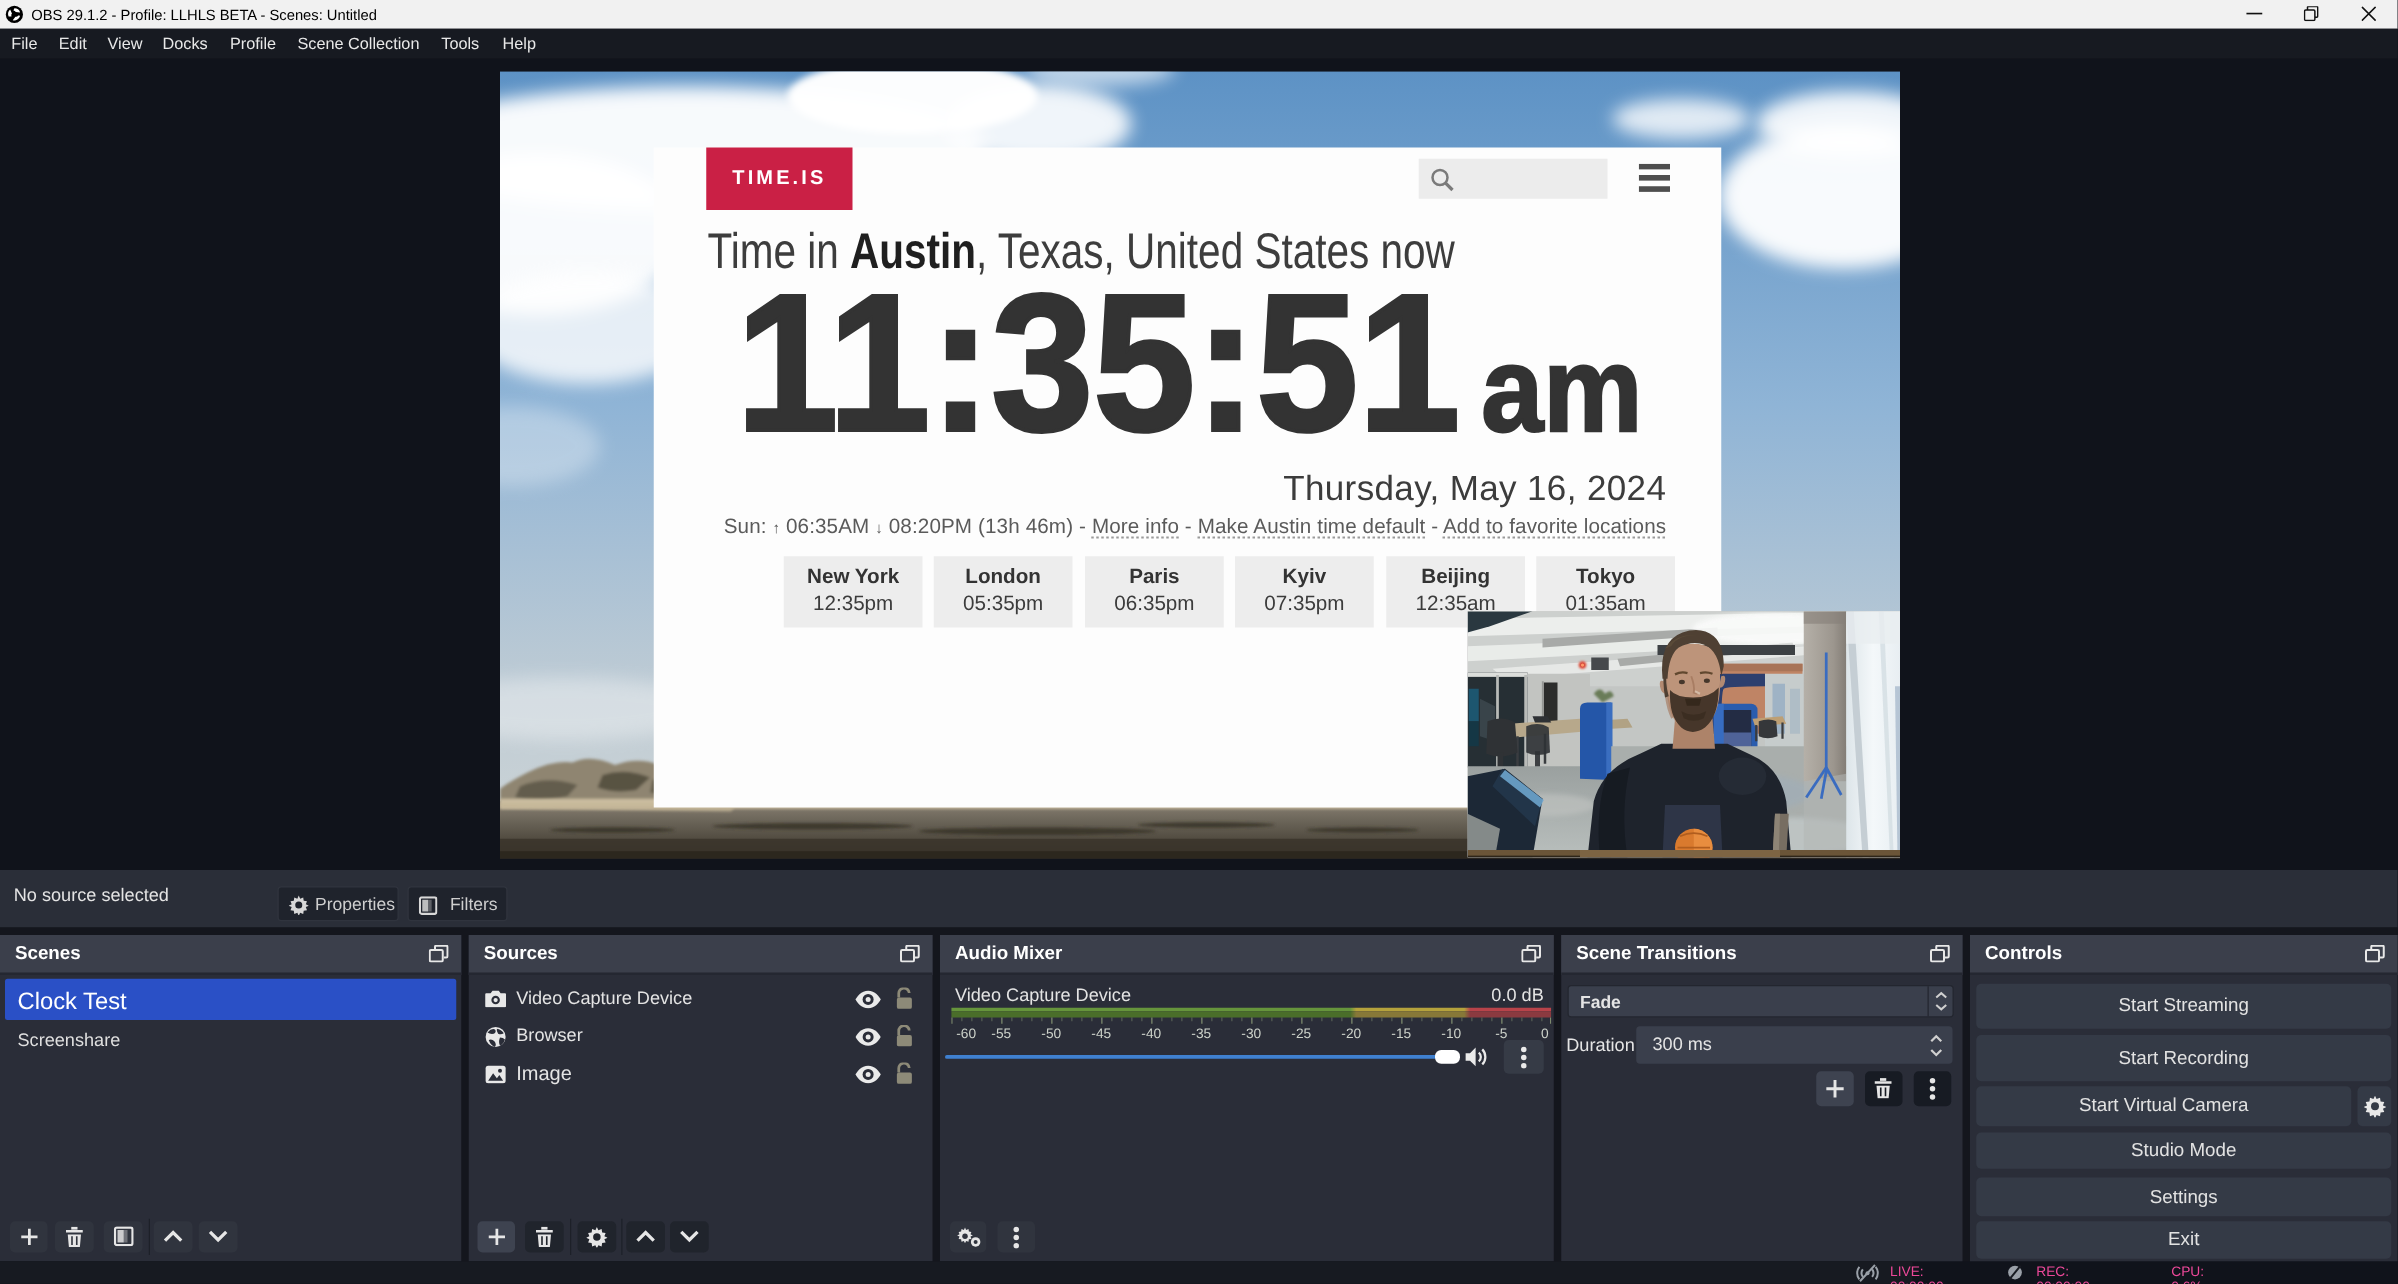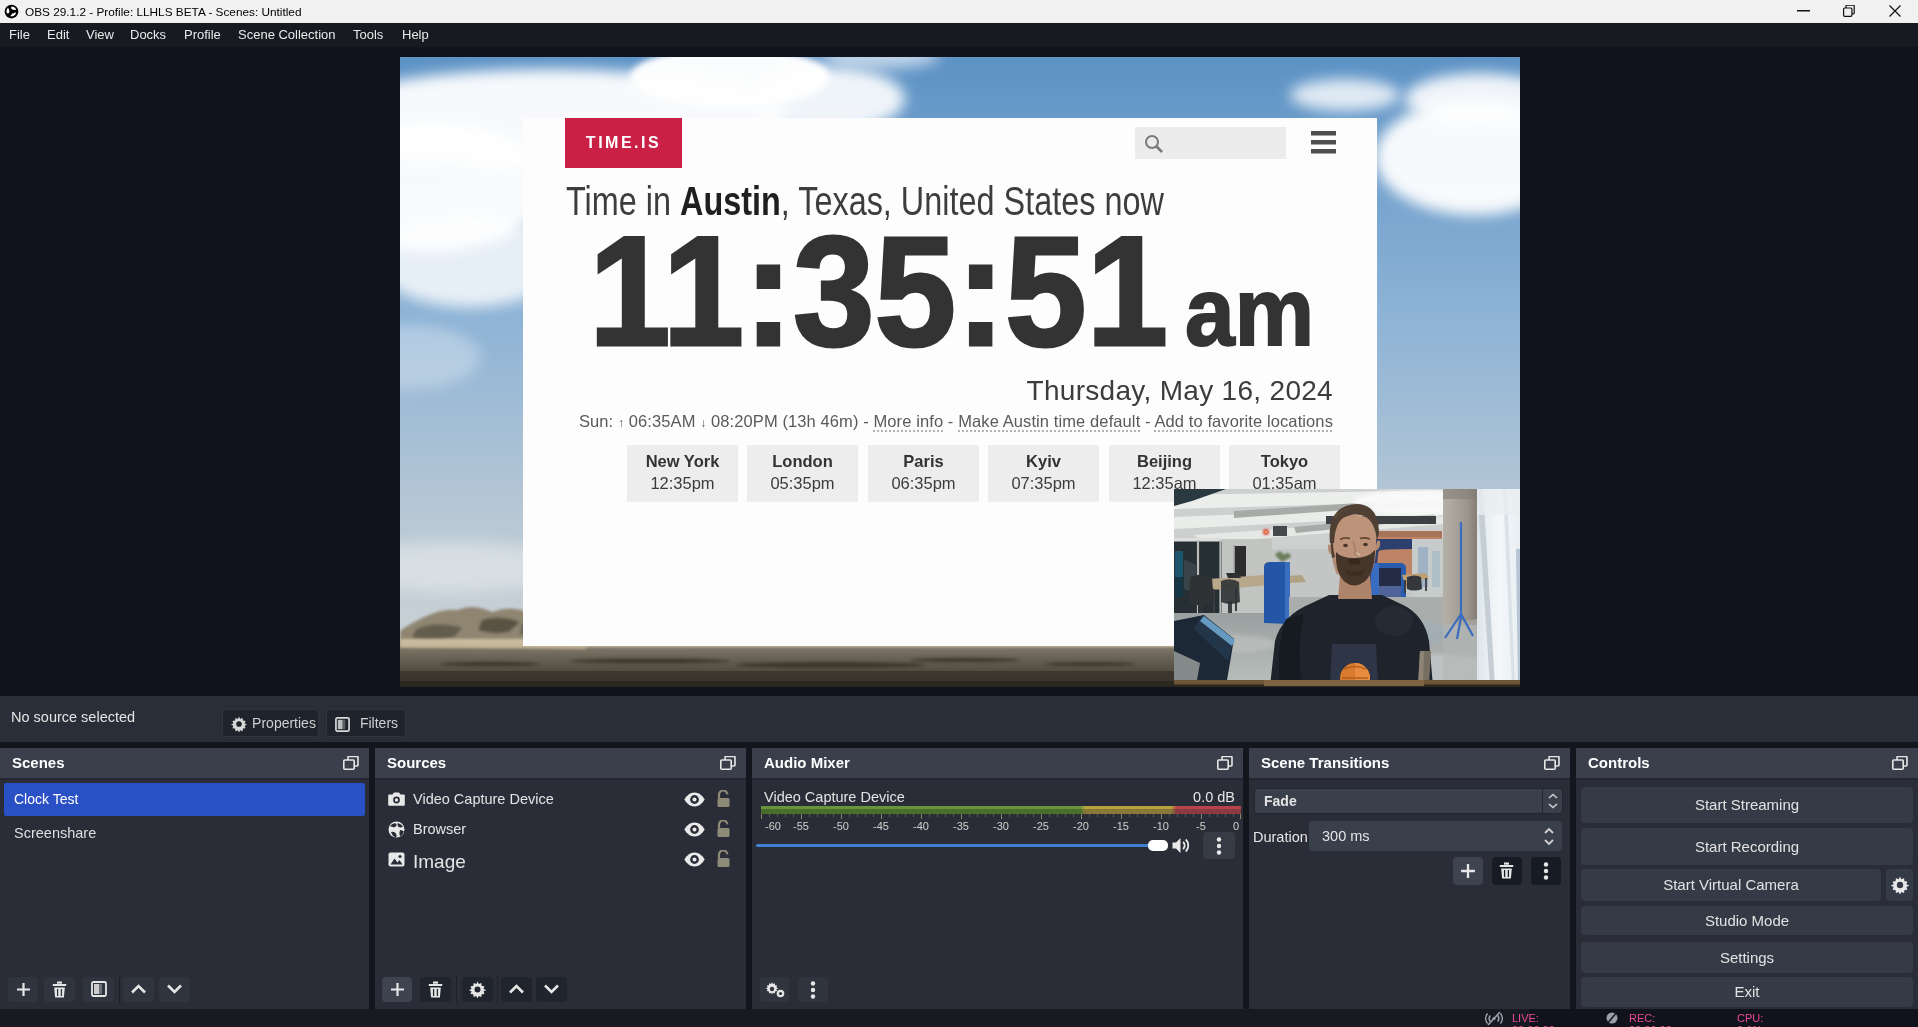--- a/index.html
+++ b/index.html
@@ -376,21 +376,21 @@
 
   <div class="panel" style="left:0;width:369px;">
     <div class="phead">
         <span class="t">Scenes</span>
       <svg class="pop" viewBox="0 0 16 14">
           <path d="M5 4 V1.5 a1 1 0 0 1 1-1 H14 a1 1 0 0 1 1 1 V9 a1 1 0 0 1 -1 1 H12" fill="none" stroke="#e8e8e8" stroke-width="1.6"></path>
           <rect x="0.8" y="4" width="10.4" height="9.2" rx="1" fill="none" stroke="#e8e8e8" stroke-width="1.6"></rect>
         </svg>
     </div>
     <div class="abs" style="left:4px;top:35px;width:361px;height:33px;background:#2a50c6;border-radius:2px;"></div>
-    <span class="abs" style="left:14px;top:43px;font-size:14px;color:#fff;">Clock Test</span>
+    <span class="abs" style="left:14px;top:43px;font-size:19px;color:#fff;">Clock Test</span>
     <span class="abs" style="left:14px;top:77px;font-size:14.5px;color:#dfdfdf;">Screenshare</span>
     <div class="sq" style="left:8px;top:229px;width:30px;height:25px;"></div>
     <svg class="abs" style="left:16px;top:234px" width="15" height="15" viewBox="0 0 15 15">
         <path d="M7.5 1 V14 M1 7.5 H14" stroke="#e6e6e6" stroke-width="2.2"></path>
       </svg>
     <div class="sq" style="left:44px;top:229px;width:31px;height:25px;"></div>
     <svg class="abs" style="left:52px;top:233px" width="15" height="17" viewBox="0 0 15 17">
         <rect x="5" y="0.5" width="5" height="2.2" fill="#e6e6e6"></rect>
         <rect x="0.8" y="3" width="13.4" height="2" fill="#e6e6e6"></rect>
         <path d="M2.2 6.5 h10.6 l-0.9 10 h-8.8 z" fill="#e6e6e6"></path>
@@ -451,21 +451,21 @@
     <svg class="abs" style="left:341px;top:72px" width="15" height="18" viewBox="0 0 15 18">
         <path d="M3 8 V5 a4.2 4.2 0 0 1 8.4 -0.6" fill="none" stroke="#8d8a78" stroke-width="2.2"></path>
         <rect x="1.5" y="8" width="12" height="9" rx="1.5" fill="#8d8a78"></rect>
       </svg>
 
     <svg class="abs" style="left:13px;top:104px" width="17" height="15" viewBox="0 0 17 15">
         <rect x="0.5" y="0.5" width="16" height="14" rx="2" fill="#e8e8e8"></rect>
         <path d="M2.5 12.5 L6.5 6.5 L9.5 10.5 L11.5 8 L14.5 12.5 Z" fill="#2a2d38"></path>
         <circle cx="12" cy="4.5" r="1.6" fill="#2a2d38"></circle>
       </svg>
-    <span class="abs" style="left:38px;top:103px;font-size:19px;color:#e4e4e4;">Image</span>
+    <span class="abs" style="left:38px;top:103px;font-size:16px;color:#e4e4e4;">Image</span>
     <svg class="abs" style="left:309px;top:104px" width="21" height="15" viewBox="0 0 21 15">
         <path d="M10.5 0.5 C5 0.5 1.5 5.2 0.5 7.5 C1.5 9.8 5 14.5 10.5 14.5 C16 14.5 19.5 9.8 20.5 7.5 C19.5 5.2 16 0.5 10.5 0.5 Z" fill="#eaeaea"></path>
         <circle cx="10.5" cy="7.5" r="4.4" fill="#2a2d38"></circle>
         <circle cx="10.5" cy="7.5" r="2" fill="#eaeaea"></circle>
       </svg>
     <svg class="abs" style="left:341px;top:102px" width="15" height="18" viewBox="0 0 15 18">
         <path d="M3 8 V5 a4.2 4.2 0 0 1 8.4 -0.6" fill="none" stroke="#8d8a78" stroke-width="2.2"></path>
         <rect x="1.5" y="8" width="12" height="9" rx="1.5" fill="#8d8a78"></rect>
       </svg>
 

